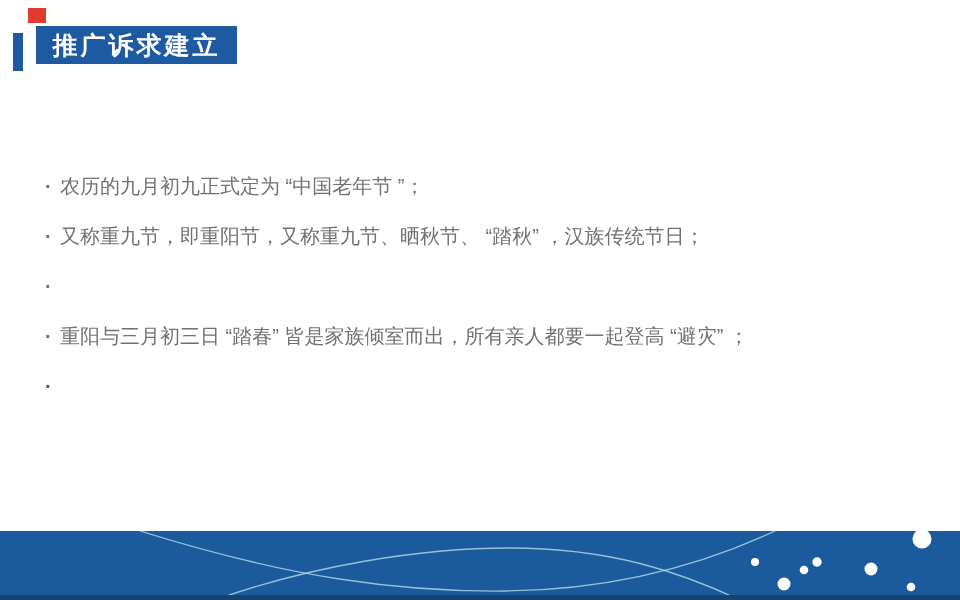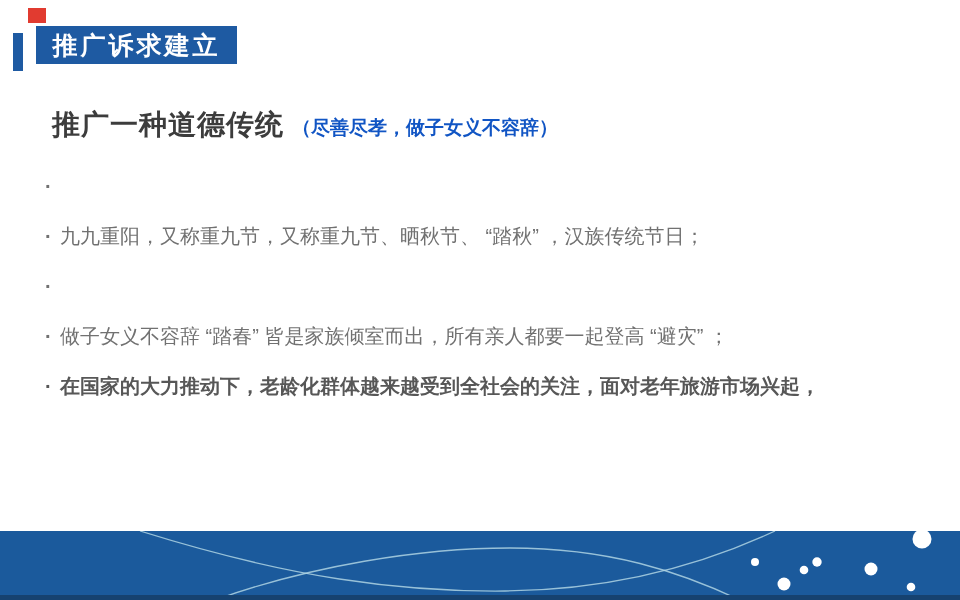--- a/index.html
+++ b/index.html
@@ -59,42 +59,39 @@
 <body>
 
 <div class="slide">
 
   <div class="red-sq"></div>
   <div class="accent-bar"></div>
   <div class="title-box">
     <span>推广诉求建立</span>
   </div>
 
-  <div class="heading">
-    <span class="main">推广一种道德传统</span><span class="sub">（尽善尽孝，做子女义不容辞）</span>
-  </div>
 
   <div class="bullets">
     <div class="bullet-row">
       <span class="marker">·</span>
+      <span class="bullet-text">农历的九月初九正式定为 “中国老年节 ”；</span>
     </div>
     <div class="bullet-row">
       <span class="marker">·</span>
-      <span class="bullet-text">九九重阳，又称重九节，又称重九节、晒秋节、 “踏秋” ，汉族传统节日；</span>
+      <span class="bullet-text">又称重九节，即重阳节，又称重九节、晒秋节、 “踏秋” ，汉族传统节日；</span>
     </div>
     <div class="bullet-row">
       <span class="marker">·</span>
     </div>
     <div class="bullet-row">
       <span class="marker">·</span>
-      <span class="bullet-text">做子女义不容辞 “踏春” 皆是家族倾室而出，所有亲人都要一起登高 “避灾” ；</span>
+      <span class="bullet-text">重阳与三月初三日 “踏春” 皆是家族倾室而出，所有亲人都要一起登高 “避灾” ；</span>
     </div>
     <div class="bullet-row bold">
       <span class="marker">·</span>
-      <span class="bullet-text">在国家的大力推动下，老龄化群体越来越受到全社会的关注，面对老年旅游市场兴起，</span>
     </div>
   </div>
 
   <svg class="footer" width="960" height="69" viewBox="0 0 960 69">
     <rect x="0" y="0" width="960" height="64" fill="#1b5a9c"></rect>
     <path d="M140,0 C290,47 400,61 505,60 C610,59 700,35 775,0" fill="none" stroke="#aed3e3" stroke-width="1.3" opacity="0.85"></path>
     <path d="M215,69 C310,35 420,17 510,17 C610,17 680,41 740,69" fill="none" stroke="#aed3e3" stroke-width="1.3" opacity="0.85"></path>
     <rect x="0" y="64" width="960" height="5" fill="#164270"></rect>
     <circle cx="755" cy="31" r="4" fill="#ffffff"></circle>
     <circle cx="784" cy="53" r="6.5" fill="#ffffff"></circle>

